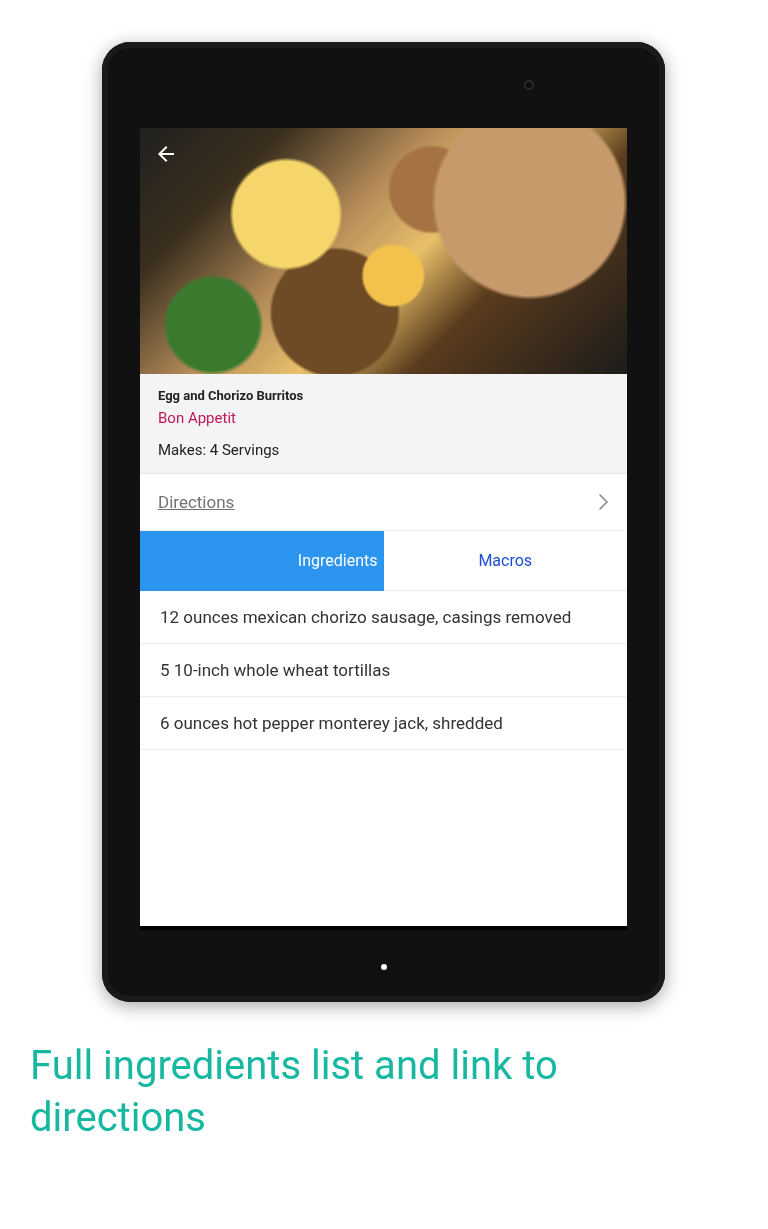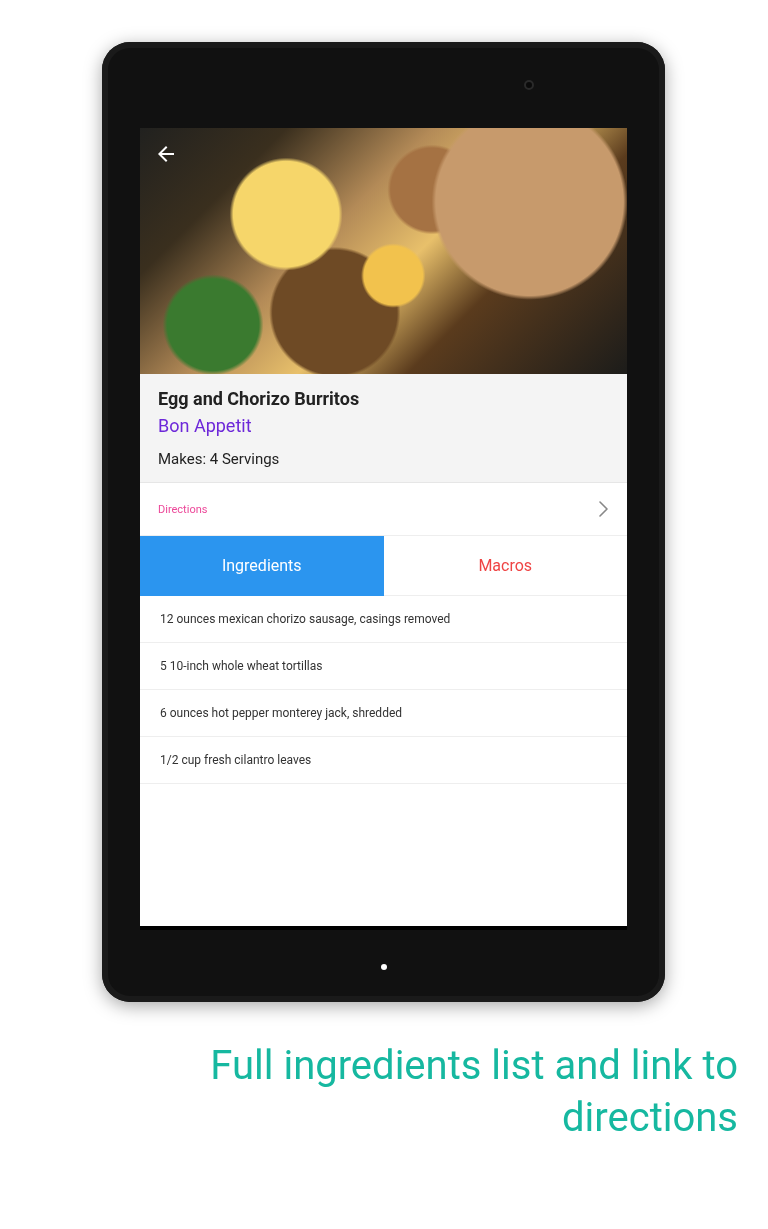--- a/index.html
+++ b/index.html
@@ -76,59 +76,59 @@
     display: flex; align-items: center; justify-content: center;
     color: #fff;
     cursor: pointer;
   }
   .back-btn svg { width: 24px; height: 24px; }
   .header-block {
     background: #f4f4f4;
     padding: 14px 18px 14px;
     border-bottom: 1px solid #e6e6e6;
   }
-  .recipe-title { font-size: 18px; font-weight: 700; color: #222; margin-bottom: 6px; }
-  .source-link { font-size: 18px; color: #6d28d9; margin-bottom: 10px; cursor: pointer; }
+  .recipe-title { font-size: 13px; font-weight: 700; color: #222; margin-bottom: 6px; }
+  .source-link { font-size: 15px; color: #be185d; margin-bottom: 10px; cursor: pointer; }
   .servings { font-size: 15px; color: #222; margin-top: 14px; }
   .directions-row {
     display: flex; align-items: center; justify-content: space-between;
     padding: 18px 18px;
     background: #fff;
     border-bottom: 1px solid #eee;
     cursor: pointer;
   }
-  .directions-label { color: #ec4899; font-size: 11px; }
+  .directions-label { color: #737373; font-size: 17px; text-decoration: underline; }
   .chevron { width: 10px; height: 16px; }
   .tabs { display: flex; background: #fff; }
   .tab {
     flex: 1;
     text-align: center;
     padding: 20px 6px;
     font-size: 16px;
-    color: #ef4444;
+    color: #1d4ed8;
     cursor: pointer;
     border-bottom: 1px solid #eee;
   }
-  .tab.active { background: #2b95ef; color: #fff; border-bottom-color: #2b95ef; }
+  .tab.active { background: #2b95ef; color: #fff; border-bottom-color: #2b95ef; text-align: right; }
   .list { flex: 1; overflow: hidden; }
   .list-item {
     padding: 16px 20px;
-    font-size: 12px;
+    font-size: 17px;
     color: #333;
     border-bottom: 1px solid #eee;
   }
   .nav-bottom {
     height: 4px;
     background: #000;
   }
   .caption {
     position: absolute;
     left: 0; right: 0;
     top: 1040px;
-    text-align: right;
+    text-align: left;
     font-size: 40px;
     line-height: 1.3;
     color: #16b8a0;
     font-weight: 400;
     padding: 0 30px;
     font-family: "Segoe UI", Roboto, sans-serif;
   }
 </style>
 </head>
 <body>
@@ -161,21 +161,20 @@
 
       <div class="tabs">
         <div class="tab active">Ingredients</div>
         <div class="tab">Macros</div>
       </div>
 
       <div class="list">
         <div class="list-item">12 ounces mexican chorizo sausage, casings removed</div>
         <div class="list-item">5 10-inch whole wheat tortillas</div>
         <div class="list-item">6 ounces hot pepper monterey jack, shredded</div>
-        <div class="list-item">1/2 cup fresh cilantro leaves</div>
       </div>
 
       <div class="nav-bottom"></div>
     </div>
   </div>
   <div class="home-dot"></div>
 </div>
 
 <div class="caption">Full ingredients list and link to directions</div>
 

